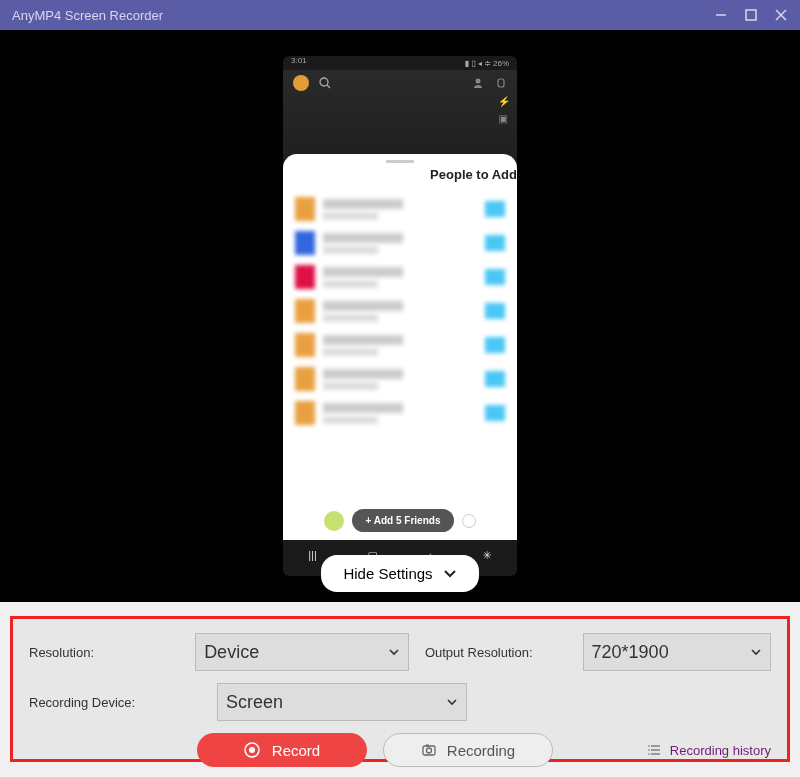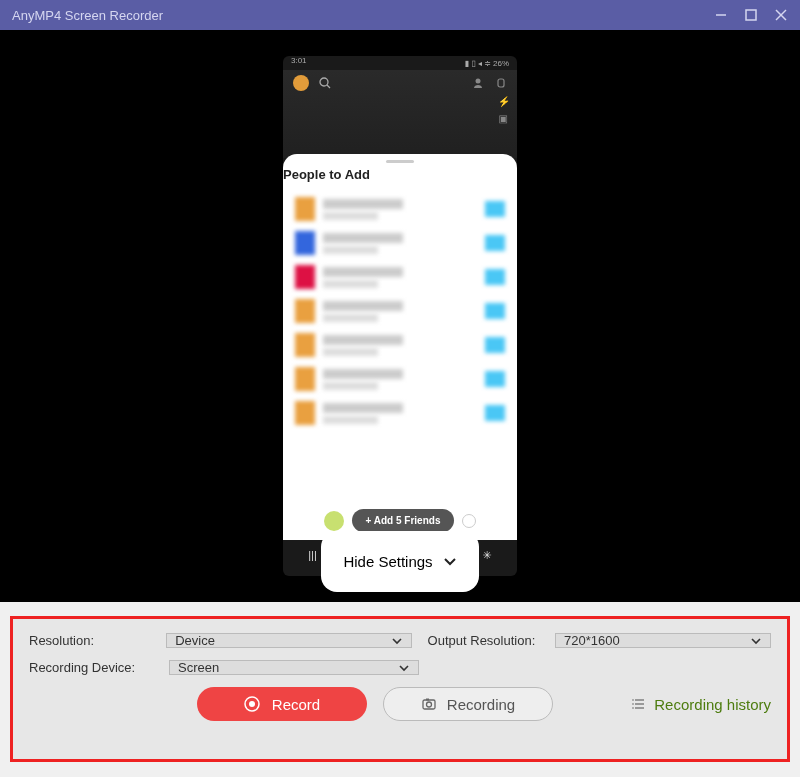--- a/index.html
+++ b/index.html
@@ -18,52 +18,52 @@
 .statusbar { height: 14px; display: flex; justify-content: space-between; padding: 0 8px; color: #aaa; font-size: 8px; }
 .statusbar .right { display: flex; gap: 2px; align-items: center; }
 
 .snap-top { height: 88px; background: linear-gradient(#2a2a2a,#202020); position: relative; }
 .snap-toolbar { height: 26px; display: flex; align-items: center; gap: 10px; padding: 0 10px; color: #aaa; }
 .snap-toolbar .snap-avatar { width: 16px; height: 16px; background: #e29c3a; border-radius: 50%; display: inline-block; }
 .snap-right-icons { position: absolute; right: 6px; top: 26px; display: flex; flex-direction: column; gap: 6px; color: #888; font-size: 10px; }
 
 .sheet { background: #fff; border-radius: 14px 14px 0 0; height: 386px; margin-top: -4px; position: relative; overflow: hidden; }
 .sheet-handle { width: 28px; height: 3px; background: #ccc; border-radius: 2px; margin: 6px auto 4px; }
-.sheet-title { text-align: left; font-size: 13px; font-weight: 600; color: #222; margin-bottom: 10px; }
+.sheet-title { text-align: right; font-size: 13px; font-weight: 600; color: #222; margin-bottom: 10px; }
 .contact { display: flex; align-items: center; gap: 8px; padding: 5px 12px; }
 .contact .av { width: 20px; height: 24px; background: #e9a040; filter: blur(2px); }
 .contact .av.red { background: #d14; }
 .contact .av.blue { background: #36d; }
 .contact .lines { flex: 1; }
 .contact .l1 { width: 80px; height: 10px; background: #ccc; filter: blur(2px); margin-bottom: 3px; }
 .contact .l2 { width: 55px; height: 8px; background: #ddd; filter: blur(2px); }
 .contact .add { width: 20px; height: 16px; background: #4ac7f5; filter: blur(2px); }
 .sheet-bottom { position: absolute; bottom: 8px; left: 0; right: 0; display: flex; align-items: center; justify-content: center; gap: 8px; }
 .sheet-bottom .me { width: 20px; height: 20px; background: #c8e070; border-radius: 50%; }
 .add-btn { background: #555; color: #fff; font-size: 10px; font-weight: 600; padding: 6px 14px; border-radius: 14px; }
 .sheet-bottom .circ { width: 14px; height: 14px; border: 1.5px solid #ccc; border-radius: 50%; }
 
 .navbar { height: 30px; display: flex; align-items: center; justify-content: space-around; color: #ddd; font-size: 11px; }
 
 
 .hide-settings-wrap { position: absolute; bottom: 10px; left: 0; right: 0; display: flex; justify-content: center; }
-.hide-settings { background: #fff; border-radius: 16px; padding: 22px 22px; font-size: 15px; font-weight: 500; display: flex; align-items: center; gap: 10px; cursor: pointer; }
+.hide-settings { background: #fff; border-radius: 16px; padding: 10px 22px; font-size: 15px; font-weight: 500; display: flex; align-items: center; gap: 10px; cursor: pointer; }
 
 
 .settings { border: 3px solid #e22; margin: 14px 10px 0; padding: 14px 16px 22px; background: #e7e7e7; height: 146px; }
 .srow { display: flex; align-items: center; margin-bottom: 12px; font-size: 13px; color: #333; }
 .slabel { width: 140px; }
-.sselect { background: #ddd; border: 1px solid #bbb; height: 15px; width: 250px; padding: 0 8px; display: flex; align-items: center; justify-content: space-between; font-size: 13px; cursor: pointer; }
+.sselect { background: #ddd; border: 1px solid #bbb; height: 38px; width: 250px; padding: 0 8px; display: flex; align-items: center; justify-content: space-between; font-size: 18px; cursor: pointer; margin-left: 48px; }
 .sselect.sm { width: 220px; }
 .slabel2 { margin-left: 16px; width: 130px; }
 .actions { display: flex; align-items: center; gap: 16px; margin-top: 10px; }
 .actions .spacer { width: 152px; }
 .rec-btn { background: #ef4444; color: #fff; border-radius: 18px; width: 170px; height: 34px; display: flex; align-items: center; justify-content: center; gap: 12px; font-size: 15px; cursor: pointer; }
 .snap-btn { background: #eee; border: 1px solid #bbb; color: #555; border-radius: 18px; width: 170px; height: 34px; display: flex; align-items: center; justify-content: center; gap: 10px; font-size: 15px; cursor: pointer; }
-.history { margin-left: auto; display: flex; align-items: center; gap: 8px; font-size: 15px; color: #4d7c0f; cursor: pointer; }
+.history { margin-left: auto; display: flex; align-items: center; gap: 8px; font-size: 13px; color: #701a75; cursor: pointer; }
 </style>
 </head>
 <body>
 
 <div class="titlebar">
   <span class="titlebar-text">AnyMP4 Screen Recorder</span>
   <div class="win-controls">
     <svg width="14" height="14" viewBox="0 0 14 14">
         <line x1="2" y1="7" x2="12" y2="7" stroke="#d5d6f0" stroke-width="1.5"></line>
       </svg>
@@ -194,21 +194,21 @@
   <div class="srow">
     <span class="slabel">Resolution:</span>
     <div class="sselect">
       <span>Device</span>
       <svg width="12" height="12" viewBox="0 0 12 12">
           <path d="M2 4l4 4 4-4" fill="none" stroke="#333" stroke-width="1.6"></path>
         </svg>
     </div>
     <span class="slabel2">Output Resolution:</span>
     <div class="sselect sm">
-      <span>720*1600</span>
+      <span>720*1900</span>
       <svg width="12" height="12" viewBox="0 0 12 12">
           <path d="M2 4l4 4 4-4" fill="none" stroke="#333" stroke-width="1.6"></path>
         </svg>
     </div>
   </div>
   <div class="srow">
     <span class="slabel">Recording Device:</span>
     <div class="sselect">
       <span>Screen</span>
       <svg width="12" height="12" viewBox="0 0 12 12">

